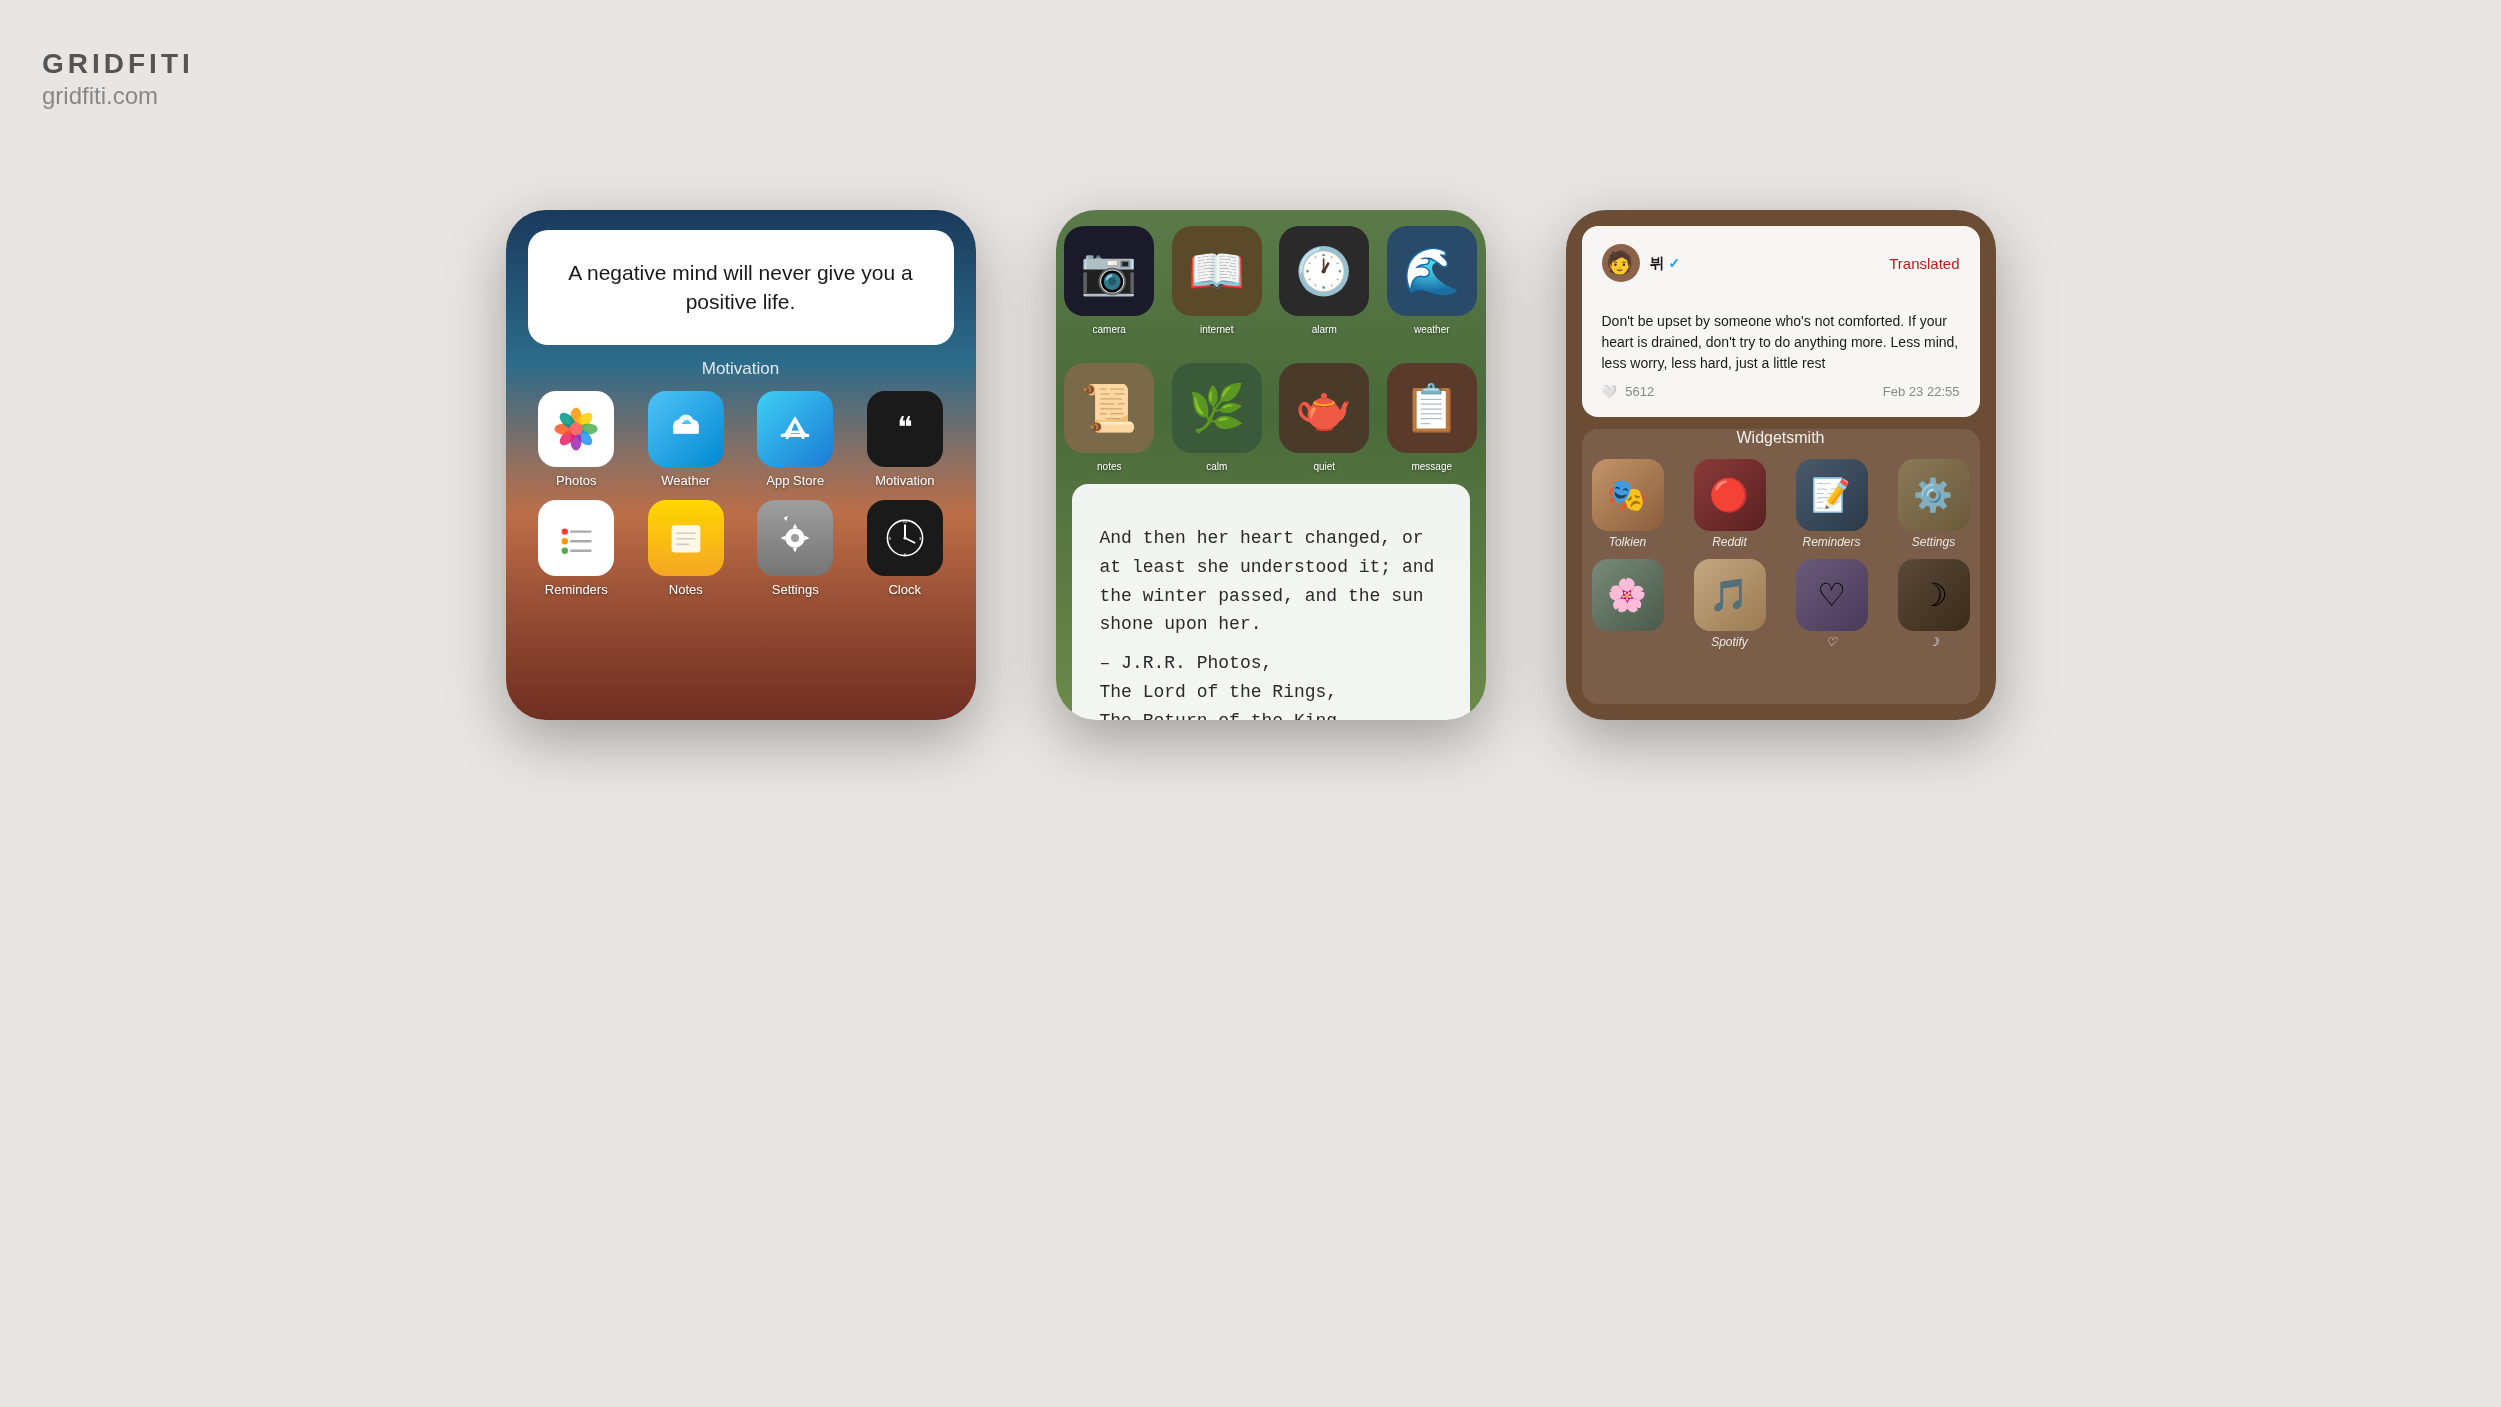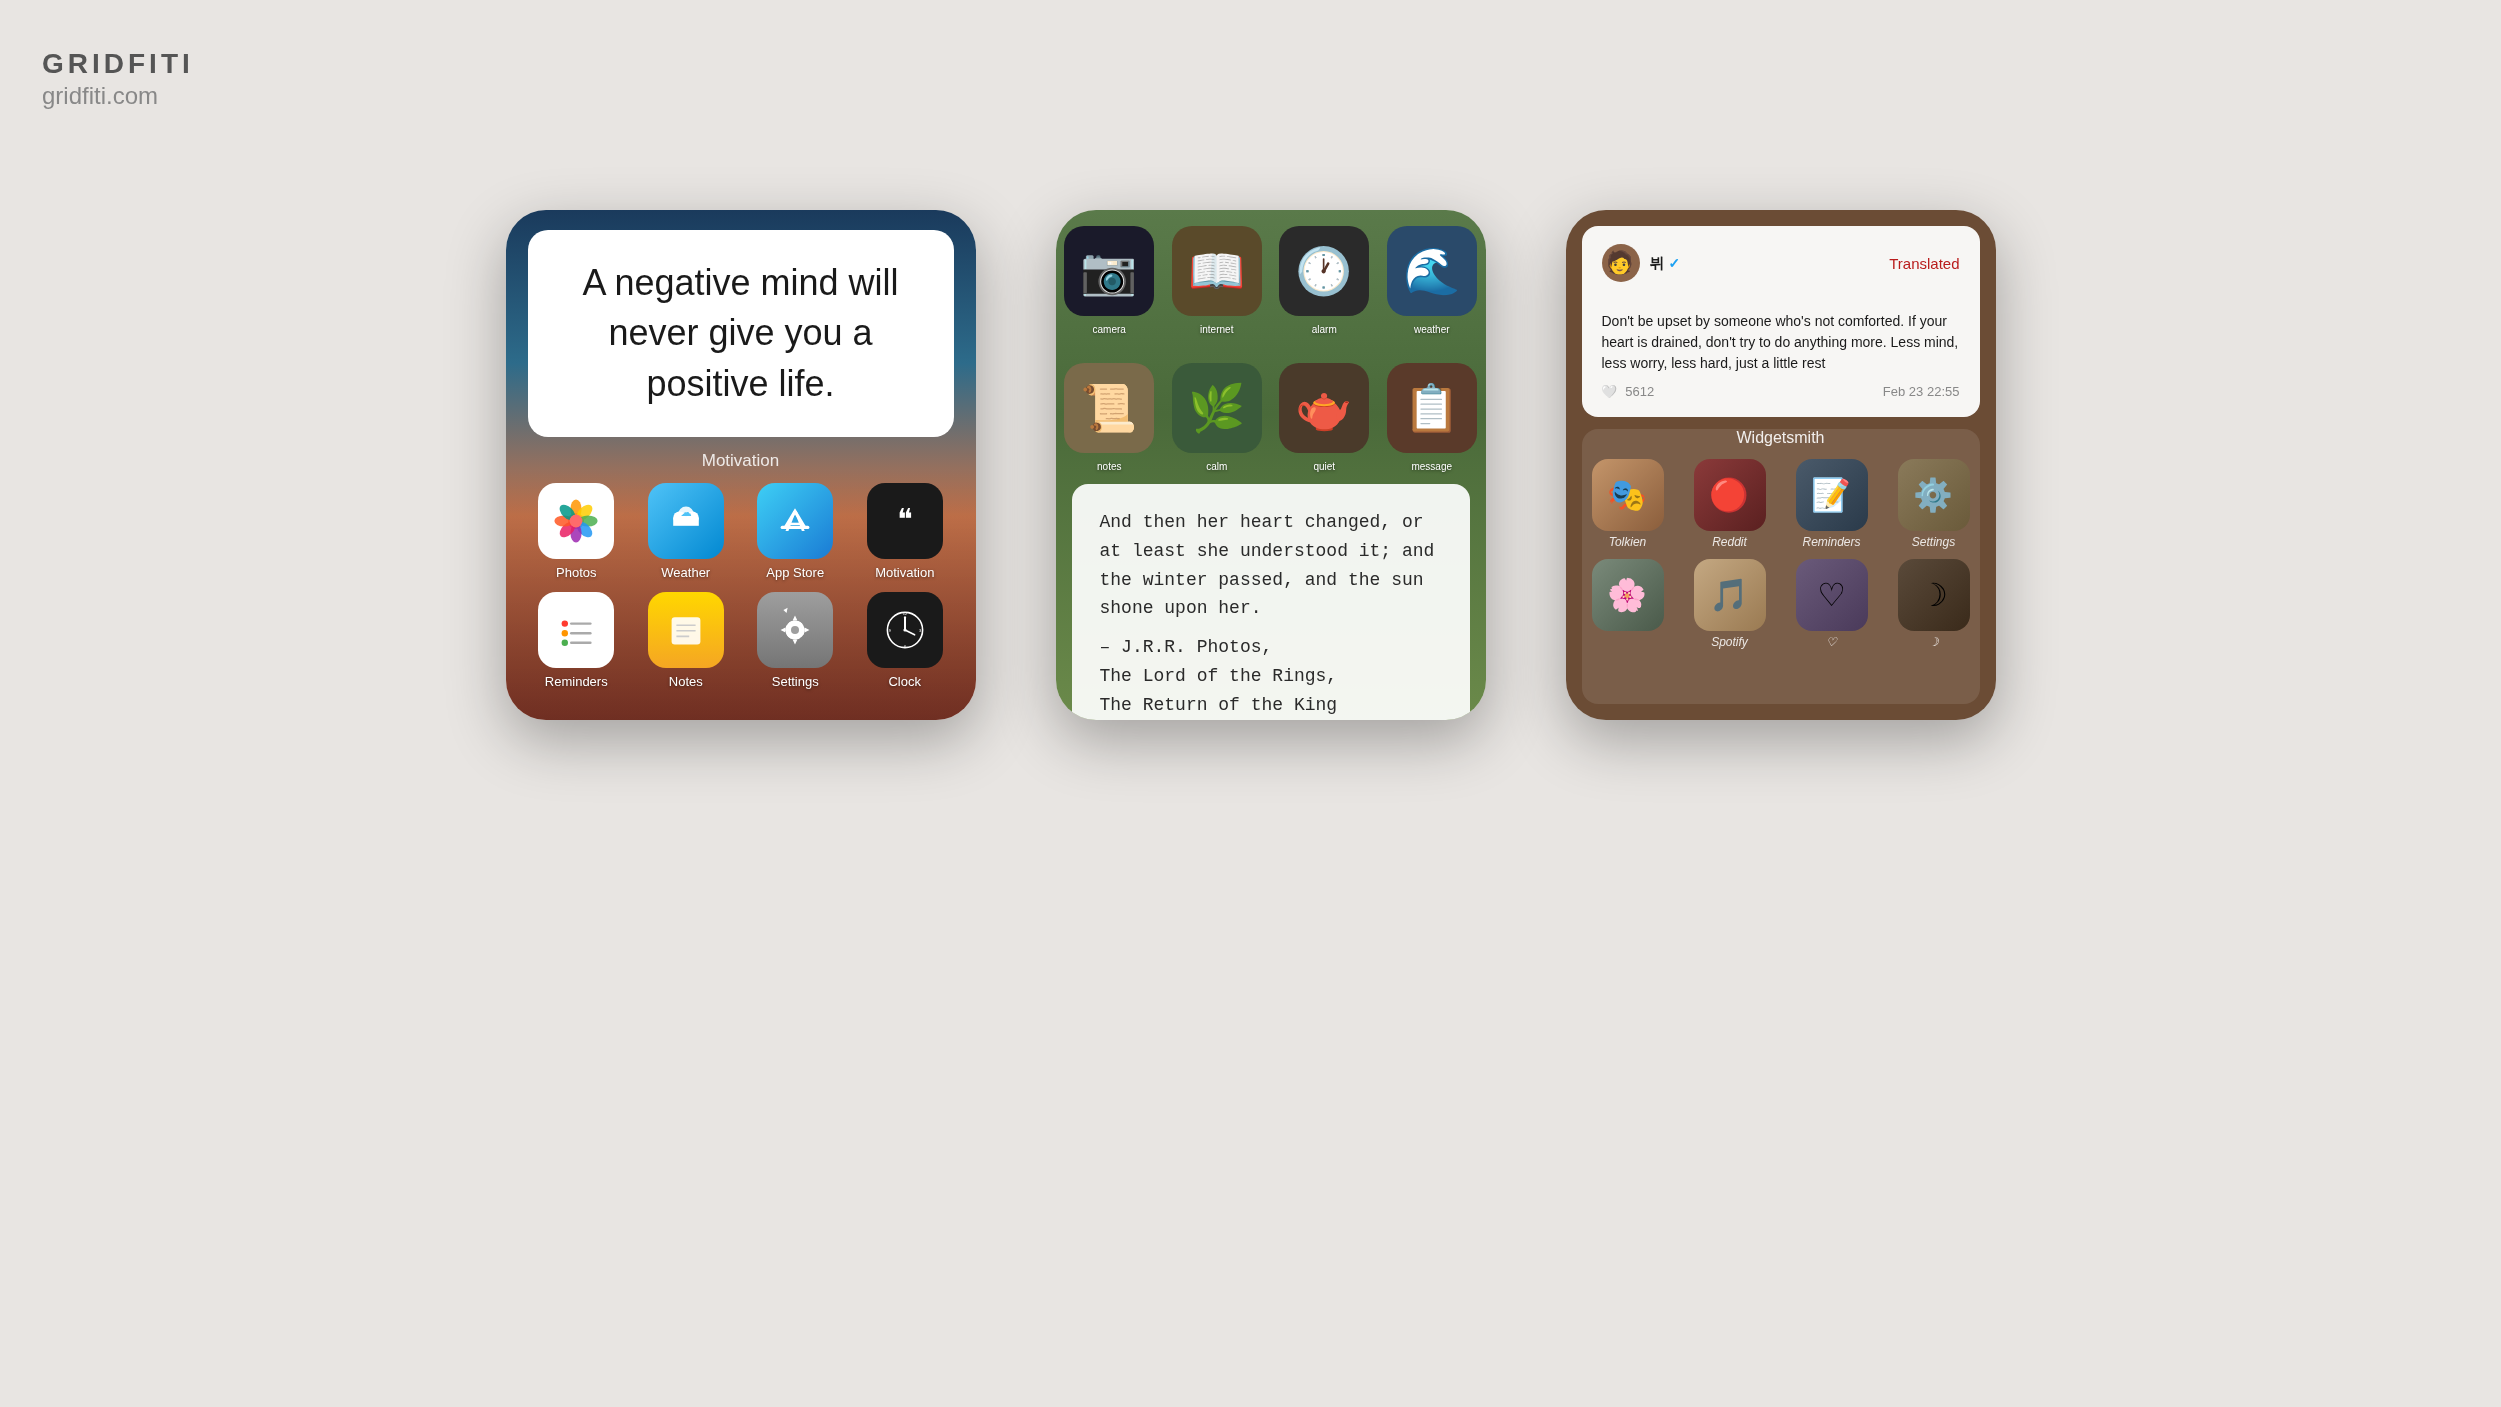--- a/index.html
+++ b/index.html
@@ -72,21 +72,21 @@
     }
 
     
     .motivation-widget {
       background: white;
       border-radius: 20px;
       padding: 28px 24px;
       margin-bottom: 14px;
     }
     .motivation-text {
-      font-size: 36px;
+      font-size: 21px;
       font-weight: 400;
       color: #1a1a1a;
       line-height: 1.4;
       text-align: center;
     }
     .motivation-label {
       text-align: center;
       color: rgba(255,255,255,0.85);
       font-size: 17px;
       margin-bottom: 12px;
@@ -215,21 +215,21 @@
       color: white;
       font-size: 10px;
       text-shadow: 0 1px 3px rgba(0,0,0,0.5);
     }
 
     
     .quote-widget {
       margin: 0 16px;
       background: rgba(255,255,255,0.92);
       border-radius: 16px;
-      padding: 24px 28px;
+      padding: 40px 28px;
       flex: 1;
     }
     .quote-text {
       font-family: 'Courier New', monospace;
       font-size: 18px;
       line-height: 1.6;
       color: #2a2a2a;
       margin-bottom: 10px;
     }
 

